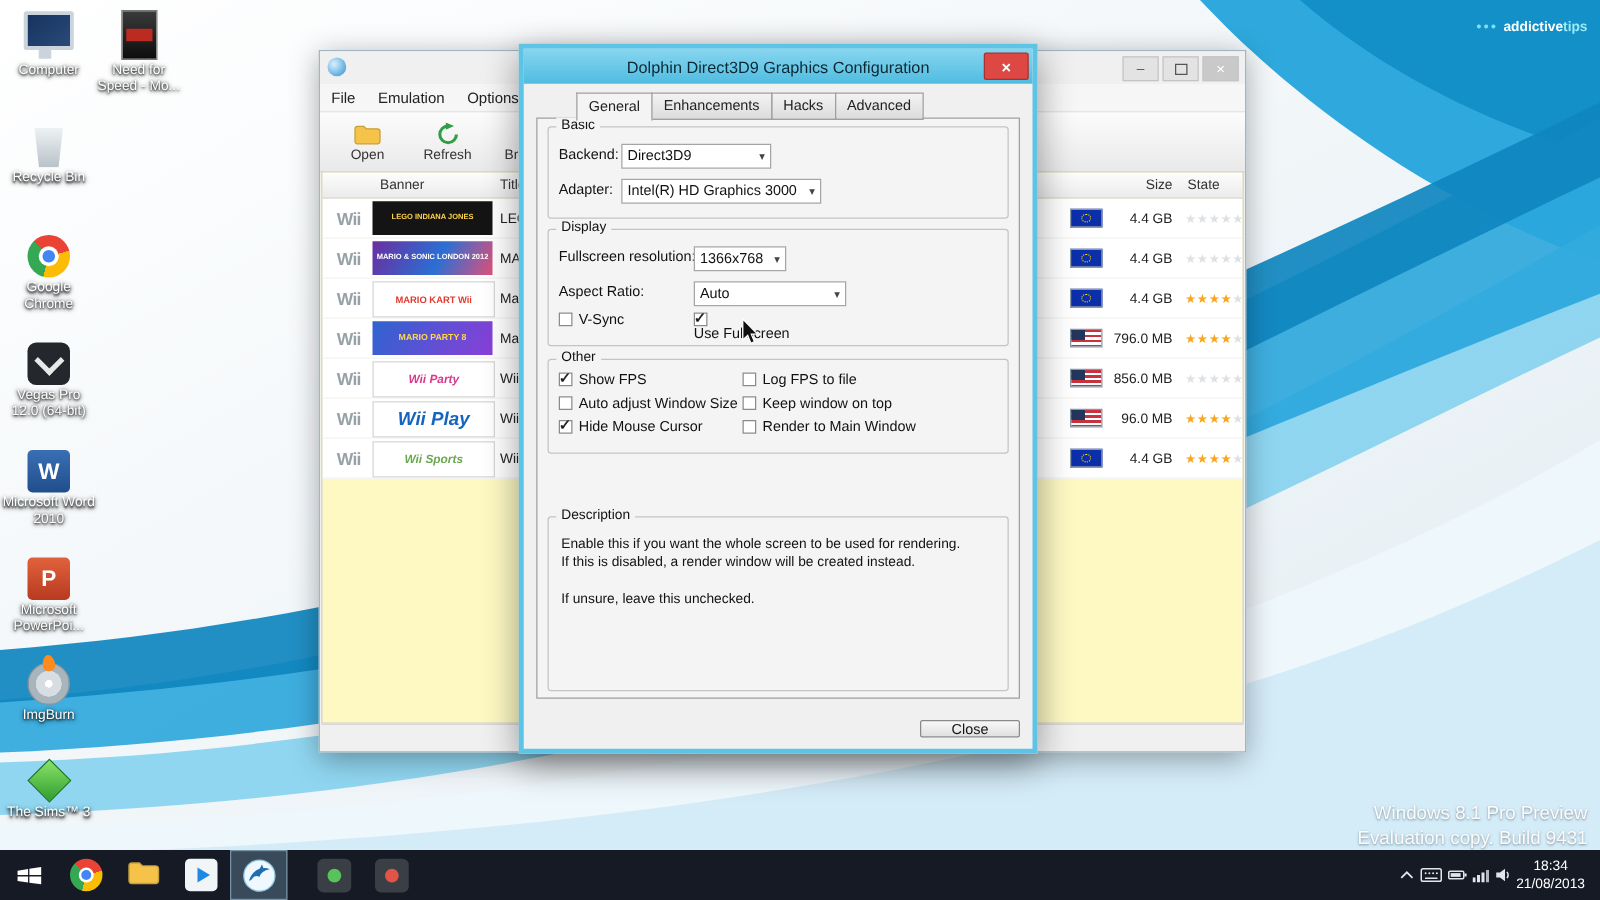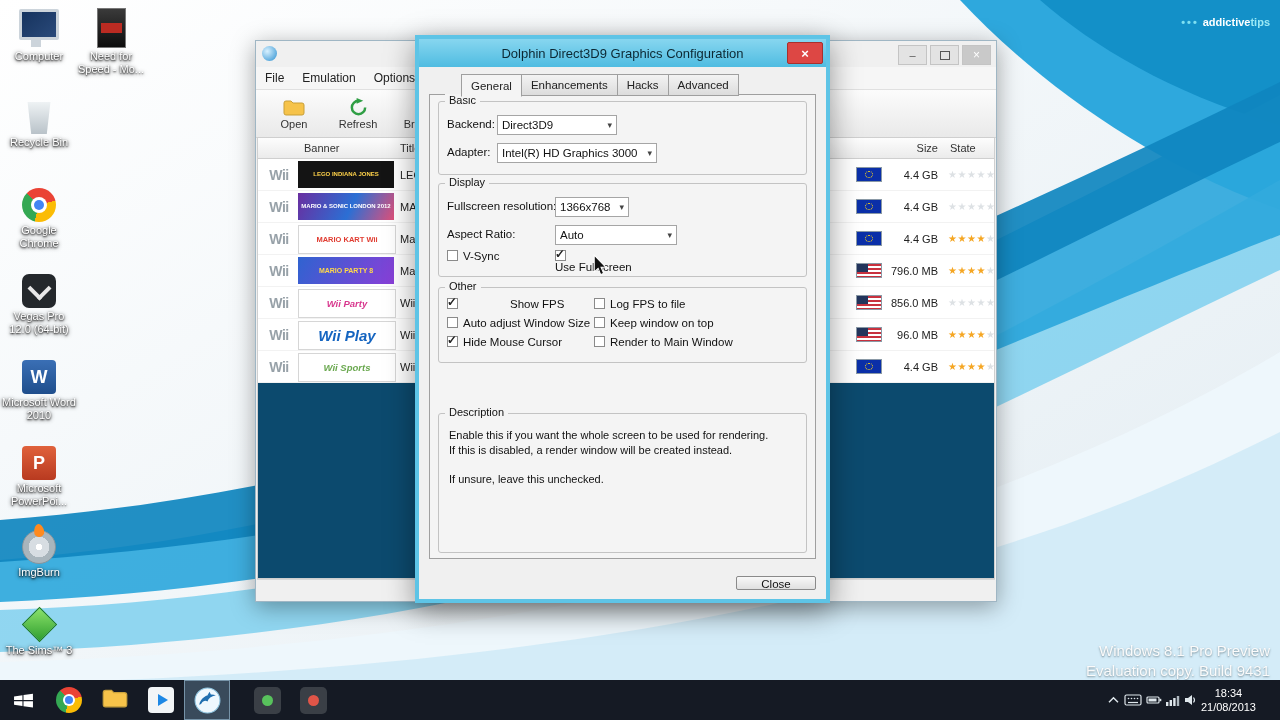--- a/index.html
+++ b/index.html
@@ -50,21 +50,21 @@
   .wb{width:27px;height:18px;background:#e3e3e3;border:1px solid #c4c4c4;display:flex;align-items:center;justify-content:center;font-size:11px;color:#555;}
   .wb .max-shape{width:8px;height:7px;border:1px solid #555;}
   .wb.close{background:#c9c9c9;color:#fff;font-size:12px;}
   .menubar{height:22px;display:flex;align-items:center;background:#f6f6f6;border-bottom:1px solid #e0e0e0;font-size:12px;color:#222;}
   .menu-item{padding:3px 9px;}
   .toolsbar{height:47px;display:flex;align-items:center;gap:16px;padding-left:14px;
     background:linear-gradient(#fcfcfc,#e9e9e9);border-bottom:1px solid #d4d4d4;}
   .tool{display:flex;flex-direction:column;align-items:center;width:48px;font-size:11px;color:#333;}
   .tool .tico{height:21px;display:flex;align-items:center;justify-content:center;}
   .star-g{color:#f0b429;font-size:18px;line-height:18px;}
-  .list{position:absolute;top:96px;left:1px;right:1px;bottom:22px;background:#0c4a6e;border:1px solid #cfcfcf;overflow:hidden;}
+  .list{position:absolute;top:96px;left:1px;right:1px;bottom:22px;background:#fef9c3;border:1px solid #cfcfcf;overflow:hidden;}
   .hdr{position:relative;height:20px;background:linear-gradient(#fdfdfd,#ebebeb);border-bottom:1px solid #cfcfcf;font-size:11px;color:#333;}
   .hcell{position:absolute;top:0;height:20px;display:flex;align-items:center;}
   .row{position:relative;height:31px;border-bottom:1px solid #f2f2f2;background:#fff;}
   .cell{position:absolute;top:0;height:31px;display:flex;align-items:center;}
   .plat{left:4px;width:34px;justify-content:center;color:#97a1a8;font-weight:bold;font-size:14px;letter-spacing:-.5px;}
   .banner{left:40px;top:2px;width:96px;height:27px;overflow:hidden;display:flex;align-items:center;justify-content:center;}
   .btxt{width:100%;text-align:center;font-weight:bold;line-height:1.05;}
   .b1{background:#141414;} .b1 .btxt{color:#ffd24a;font-size:6px;}
   .b2{background:linear-gradient(115deg,#6a2ea0,#2b6fd4 55%,#e0507a);} .b2 .btxt{color:#fff;font-size:6px;}
   .b3{background:#fff;border:1px solid #d6d6d6;} .b3 .btxt{color:#e03c31;font-size:7.5px;}
@@ -119,21 +119,21 @@
   .tbtn.active{background:rgba(150,200,235,.28);box-shadow:inset 0 0 0 1px rgba(180,220,245,.5);}
   .tb-chrome{width:26px;height:26px;border-radius:50%;position:relative;background:conic-gradient(from -45deg,#ea4335 0 120deg,#fbbc05 120deg 240deg,#34a853 240deg 360deg);}
   .tb-chrome .ball{position:absolute;inset:7px;border-radius:50%;background:#fff;}
   .tb-chrome .blue{position:absolute;inset:9px;border-radius:50%;background:#4285f4;}
   .tb-folder{position:relative;}
   .tb-media{width:26px;height:26px;border-radius:4px;background:#f2f5f7;display:flex;align-items:center;justify-content:center;}
   .tb-media span{width:0;height:0;border-left:10px solid #1e88e5;border-top:6px solid transparent;border-bottom:6px solid transparent;margin-left:3px;}
   .tb-dark{width:27px;height:27px;border-radius:5px;background:#3a3f46;display:flex;align-items:center;justify-content:center;}
   .tb-dark .dotg{width:11px;height:11px;border-radius:50%;background:#58c25c;}
   .tb-dark .dotr{width:11px;height:11px;border-radius:50%;background:#e05548;}
-  .tray{margin-left:auto;display:flex;align-items:center;gap:4px;padding-right:24px;}
+  .tray{margin-left:auto;display:flex;align-items:center;gap:4px;padding-right:12px;}
   .tray-ic{display:flex;align-items:center;justify-content:center;}
   .clock{color:#fff;font-size:11px;text-align:center;line-height:1.3;}
 </style>
 </head>
 <body>
 
 <div class="desktop">
 
   <svg class="bg" width="1280" height="720" viewBox="0 0 1280 720" preserveAspectRatio="none">
     <defs>
@@ -427,21 +427,21 @@
             <span>V-Sync</span>
           </div>
           <div class="cbrow" style="left:116px;top:66px;flex-direction:column;">
             <span class="cb checked"></span>
             <span>Use Fullscreen</span>
           </div>
         </div>
 
         <div class="group g-other">
           <span class="glabel">Other</span>
-          <div class="cbrow" style="left:8px;top:10px;gap:47px;">
+          <div class="cbrow" style="left:8px;top:10px;">
             <span class="cb checked"></span>
             <span>Show FPS</span>
           </div>
           <div class="cbrow" style="left:155px;top:10px;">
             <span class="cb"></span>
             <span>Log FPS to file</span>
           </div>
           <div class="cbrow" style="left:8px;top:29px;">
             <span class="cb"></span>
             <span>Auto adjust Window Size</span>

